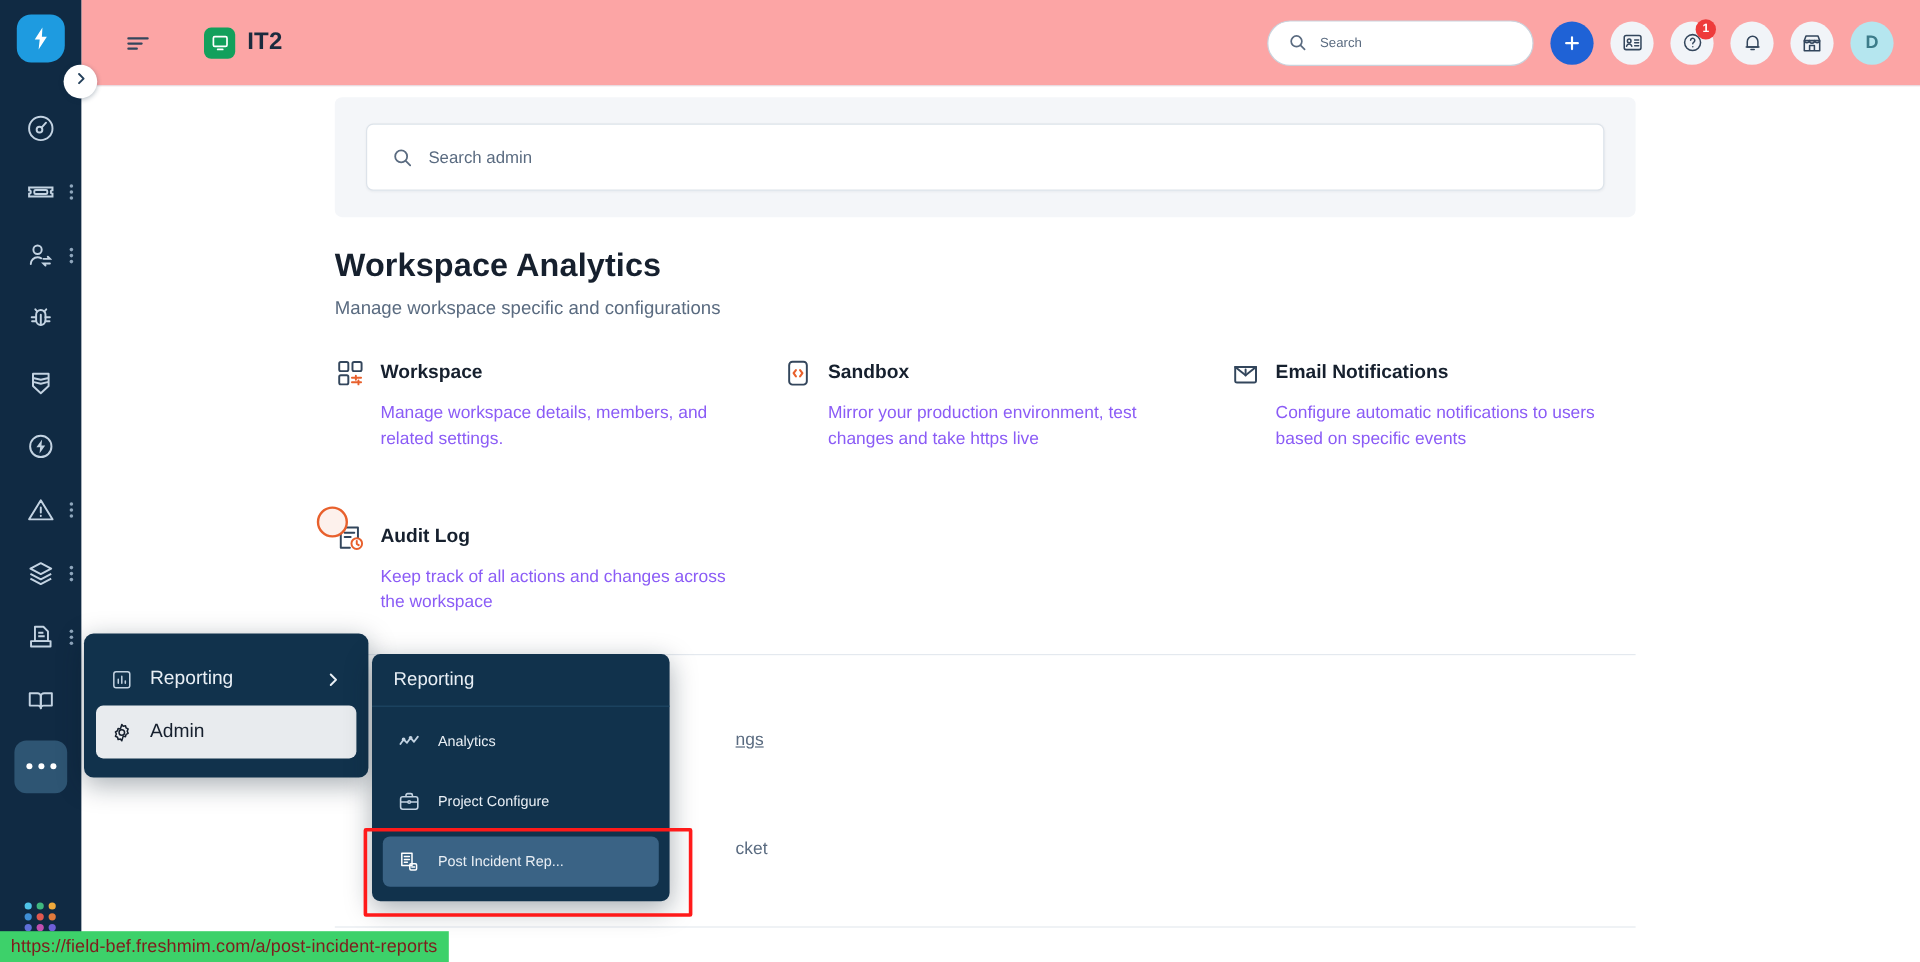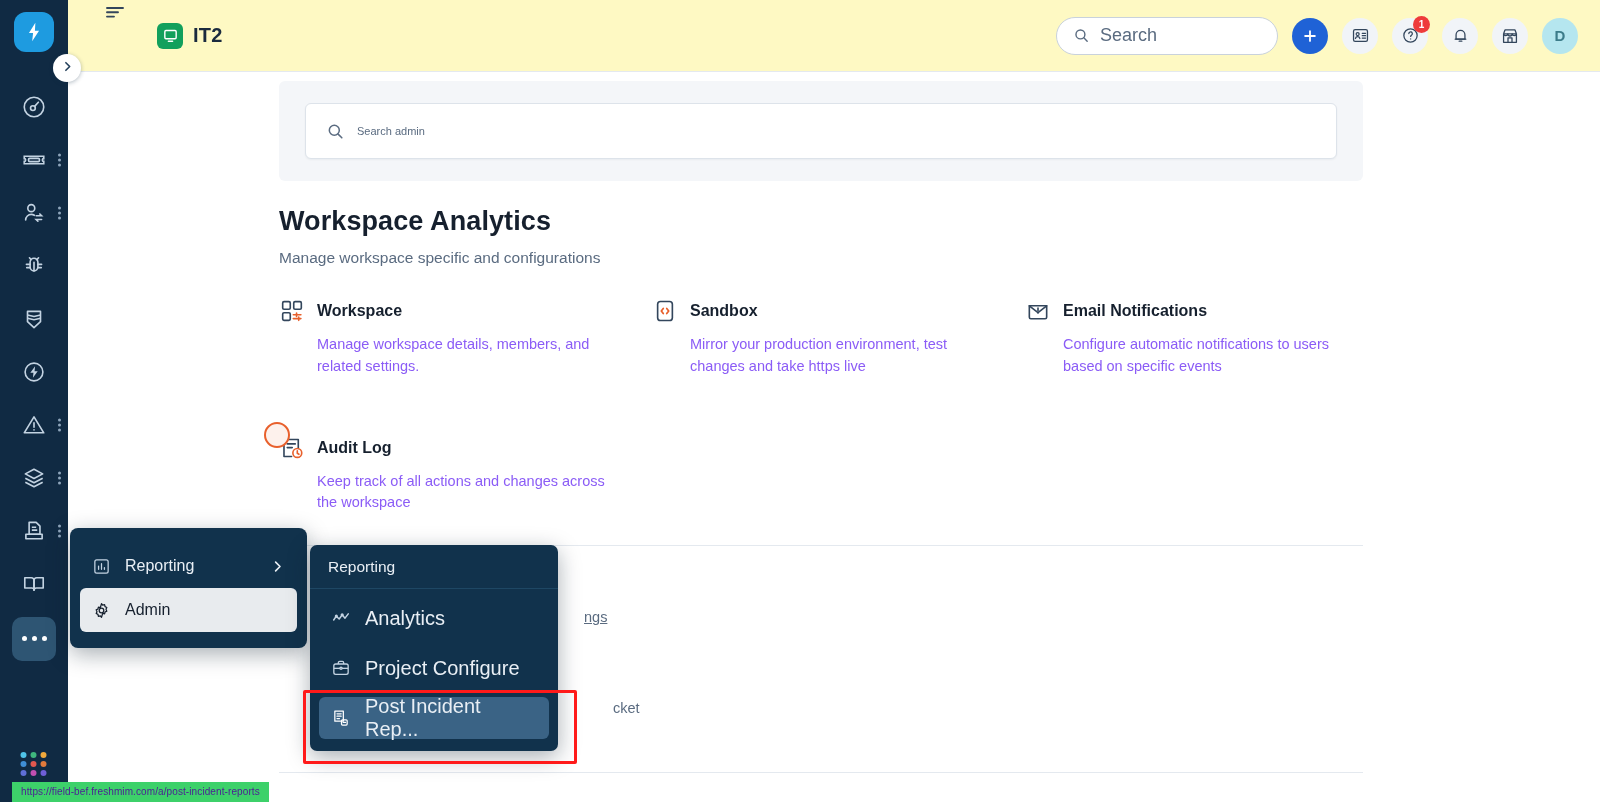--- a/index.html
+++ b/index.html
@@ -71,23 +71,23 @@
     box-shadow: 0 1px 4px rgba(16,42,67,.32);
     display: flex; align-items: center; justify-content: center;
     z-index: 40;
     cursor: pointer;
   }
 
   
   .topbar {
     position: absolute; left: 68px; top: 0;
     width: 1532px; height: 72px;
-    background: #fef9c3;
+    background: #fca5a5;
     border-bottom: 1px solid #E4E9EF;
-    display: flex; 
+    display: flex; align-items: center; gap: 13px;
   }
   .hamburger { margin-left: 35px; width: 24px; height: 24px; cursor: pointer; }
   .brand {
     display: flex; align-items: center; gap: 10px; margin-left: 30px;
   }
   .brand-badge {
     width: 26px; height: 26px; border-radius: 6px;
     background: #12A05C;
     display:flex; align-items:center; justify-content:center;
   }
@@ -96,21 +96,21 @@
   }
   .top-right {
     margin-left: auto; display: flex; align-items: center; gap: 14px;
     margin-right: 22px;
   }
   .search-pill {
     width: 222px; height: 38px; border: 1px solid #C9D2DC; border-radius: 19px;
     display:flex; align-items:center; gap: 10px; padding: 0 16px;
     cursor: text; background: #fff;
   }
-  .search-pill span { font-size: 18px; color: #5A6B80; }
+  .search-pill span { font-size: 11px; color: #5A6B80; }
   .circ {
     width: 36px; height: 36px; border-radius: 50%;
     display:flex; align-items:center; justify-content:center;
     background: #F1F4F8; position: relative; cursor: pointer;
   }
   .circ.add { background: #1F62D6; }
   .badge-dot {
     position: absolute; top: -2px; right: -2px;
     min-width: 17px; height: 17px; border-radius: 9px;
     background: #EE3B3B; color: #fff; font-size: 10px; font-weight: 700;
@@ -137,21 +137,21 @@
     border-radius: 6px;
   }
   .admin-search {
     position: absolute; left: 26px; top: 22px;
     width: 1032px; height: 56px;
     background: #ffffff; border: 1px solid #DDE3EA; border-radius: 6px;
     display: flex; align-items: center; gap: 12px; padding: 0 20px;
     box-shadow: 0 1px 2px rgba(16,42,67,.05);
     cursor: text;
   }
-  .admin-search span { font-size: 11px; color: #5A6B80; }
+  .admin-search span { font-size: 14px; color: #5A6B80; }
 
   .page-title {
     position: absolute; left: 211px; top: 134px;
     font-size: 27px; font-weight: 700; color: #16202E;
     letter-spacing: .1px;
   }
   .page-sub {
     position: absolute; left: 211px; top: 177px;
     font-size: 15.5px; color: #5A6B80;
   }
@@ -239,38 +239,38 @@
     padding: 0 18px;
     font-size: 15.5px; color: #E9EFF5;
     border-bottom: 1px solid #1E4764;
   }
   .sub-item {
     margin: 8px 9px 0 9px;
     height: 42px; border-radius: 6px;
     display: flex; align-items: center; gap: 14px;
     padding: 0 12px; cursor: pointer;
   }
-  .sub-item .m-label { font-size: 20px; color: #E9EFF5; }
+  .sub-item .m-label { font-size: 12px; color: #E9EFF5; }
   .sub-item.active { background: #3A6385; }
 
   .highlight-box {
     position: absolute; left: 303px; top: 690px;
     width: 274px; height: 74px;
     border: 3px solid #FF1A1A;
     border-radius: 2px;
     z-index: 36;
     pointer-events: none;
   }
 
   
   .statusbar {
-    position: absolute; left: 12px; bottom: 0;
+    position: absolute; left: 0; bottom: 0;
     background: #3DD16A;
     padding: 4px 9px 5px 9px;
-    font-size: 10px; color: #4c1d95;
+    font-size: 15px; color: #7f1d1d;
     z-index: 60;
     letter-spacing: .1px;
   }
 </style>
 </head>
 <body>
 
 <div id="app">
 
   <div class="rail">
@@ -594,21 +594,21 @@
         <div class="card-desc">Keep track of all actions and changes across the workspace</div>
       </div>
 
     </div>
 
     <div class="focus-ring"></div>
 
     <div class="divider-top"></div>
     <div class="divider-bottom"></div>
 
-    <div class="ghost-text" style="left:516px; top:537px;text-decoration:underline;">ngs</div>
+    <div class="ghost-text" style="left:545px; top:537px;text-decoration:underline;">ngs</div>
     <div class="ghost-text" style="left:545px; top:628px;">cket</div>
 
   </div>
 
   <div class="menu-primary">
     <div class="m-item">
       <span style="display:flex">
         <svg width="19" height="19" viewBox="0 0 24 24" fill="none" stroke="#C3D3E2" stroke-width="1.6" stroke-linejoin="round" stroke-linecap="round">
           <rect x="3.6" y="3.6" width="16.8" height="16.8" rx="2.4"></rect>
           <path d="M8.3 15.6v-4.1M12 15.6V8.4M15.7 15.6v-2.3"></path>

